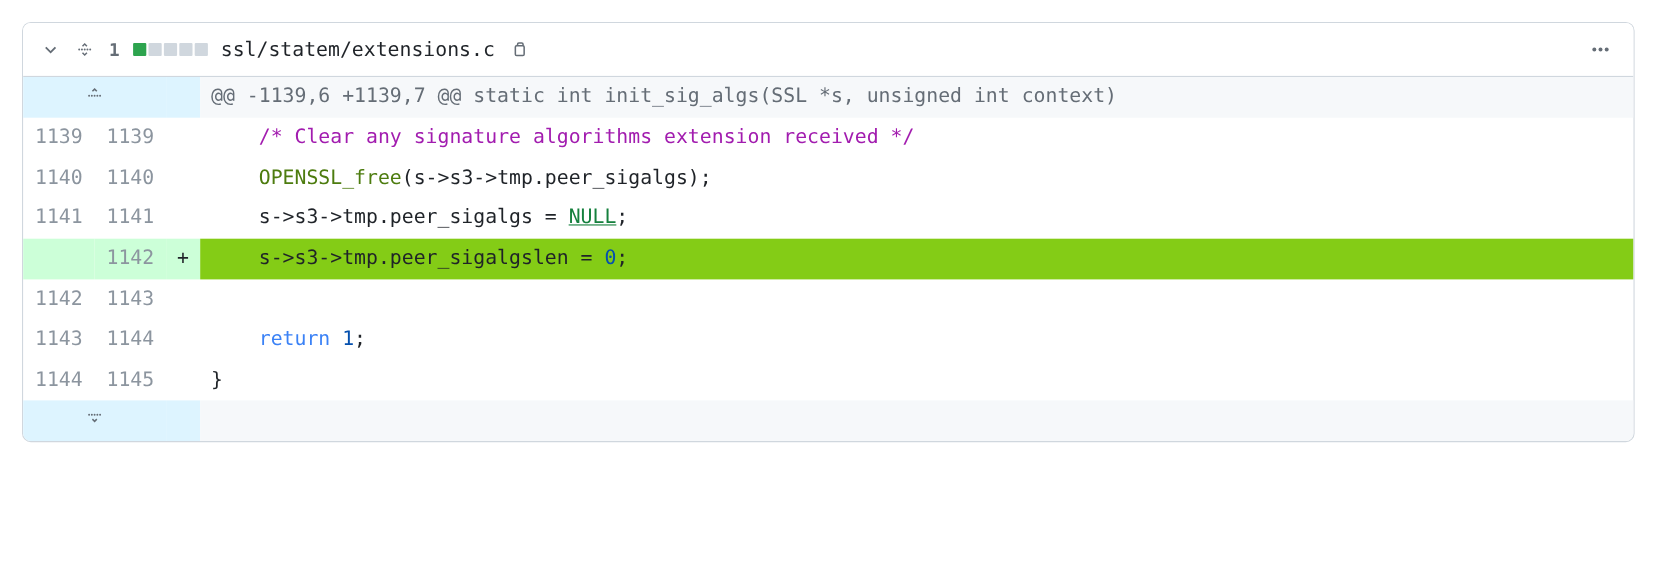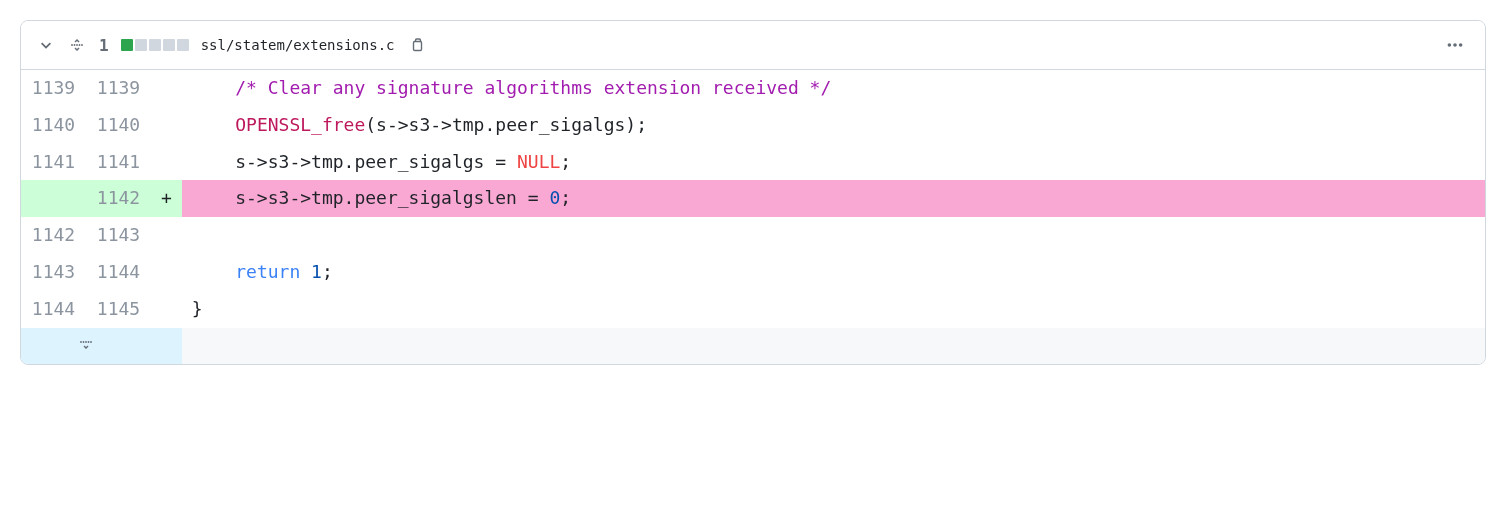--- a/index.html
+++ b/index.html
@@ -60,21 +60,21 @@
     }
     .diff-block {
       width: 12px;
       height: 12px;
       border-radius: 1px;
     }
     .diff-add { background: #2da44e; }
     .diff-neutral { background: #d0d7de; }
     .file-path {
       font-family: ui-monospace, SFMono-Regular, Menlo, Consolas, monospace;
-      font-size: 14px;
+      font-size: 18px;
       color: #1f2328;
     }
     .copy-icon {
       display: flex;
       align-items: center;
       justify-content: center;
       width: 20px;
       height: 20px;
       color: #656d76;
       cursor: pointer;
@@ -137,27 +137,27 @@
       color: #656d76;
     }
     .expand-arrow {
       display: inline-flex;
       align-items: center;
       justify-content: center;
       color: #656d76;
       width: 100%;
     }
     .expand-arrow svg { display: block; margin: 0 auto; }
-    .add-row td { background: #f9a8d4; }
+    .add-row td { background: #84cc16; }
     .add-row .line-num,
     .add-row .marker { background: #ccffd8; }
     .add-row .line-num.empty-num { background: #ccffd8; }
     .tok-comment { color: #a21caf; }
-    .tok-call { color: #be185d; }
-    .tok-const { color: #ef4444; }
+    .tok-call { color: #4d7c0f; }
+    .tok-const { color: #15803d; text-decoration: underline; }
     .tok-keyword { color: #3b82f6; }
     .tok-num { color: #0550ae; }
     .bottom-expand td {
       background: #ddf4ff;
       text-align: center;
       cursor: pointer;
     }
     .bottom-expand .code-cell {
       background: #f6f8fa;
     }
@@ -204,20 +204,32 @@
       <svg width="18" height="18" viewBox="0 0 16 16" fill="currentColor">
         <circle cx="3" cy="8" r="1.6"></circle>
           <circle cx="8" cy="8" r="1.6"></circle>
           <circle cx="13" cy="8" r="1.6"></circle>
       </svg>
     </span>
   </div>
 
   <table class="diff-table">
     <tbody id="diff-body">
+        <tr class="hunk-row">
+          <td class="line-num expand-cell" colspan="2"><span class="expand-arrow"><svg width="16" height="16" viewBox="0 0 16 16" fill="currentColor">
+                <path d="M8 3l2.5 2.5-1 1L8 5 6.5 6.5l-1-1z"></path>
+                <circle cx="3" cy="10" r="0.9"></circle>
+                <circle cx="5.5" cy="10" r="0.9"></circle>
+                <circle cx="8" cy="10" r="0.9"></circle>
+                <circle cx="10.5" cy="10" r="0.9"></circle>
+                <circle cx="13" cy="10" r="0.9"></circle>
+              </svg></span></td>
+          <td class="marker"></td>
+          <td class="code-cell">@@ -1139,6 +1139,7 @@ static int init_sig_algs(SSL *s, unsigned int context)</td>
+        </tr>
         <tr>
           <td class="line-num">1139</td>
           <td class="line-num">1139</td>
           <td class="marker"></td>
           <td class="code-cell">    <span class="tok-comment">/* Clear any signature algorithms extension received */</span></td>
         </tr>
         <tr>
           <td class="line-num">1140</td>
           <td class="line-num">1140</td>
           <td class="marker"></td>

